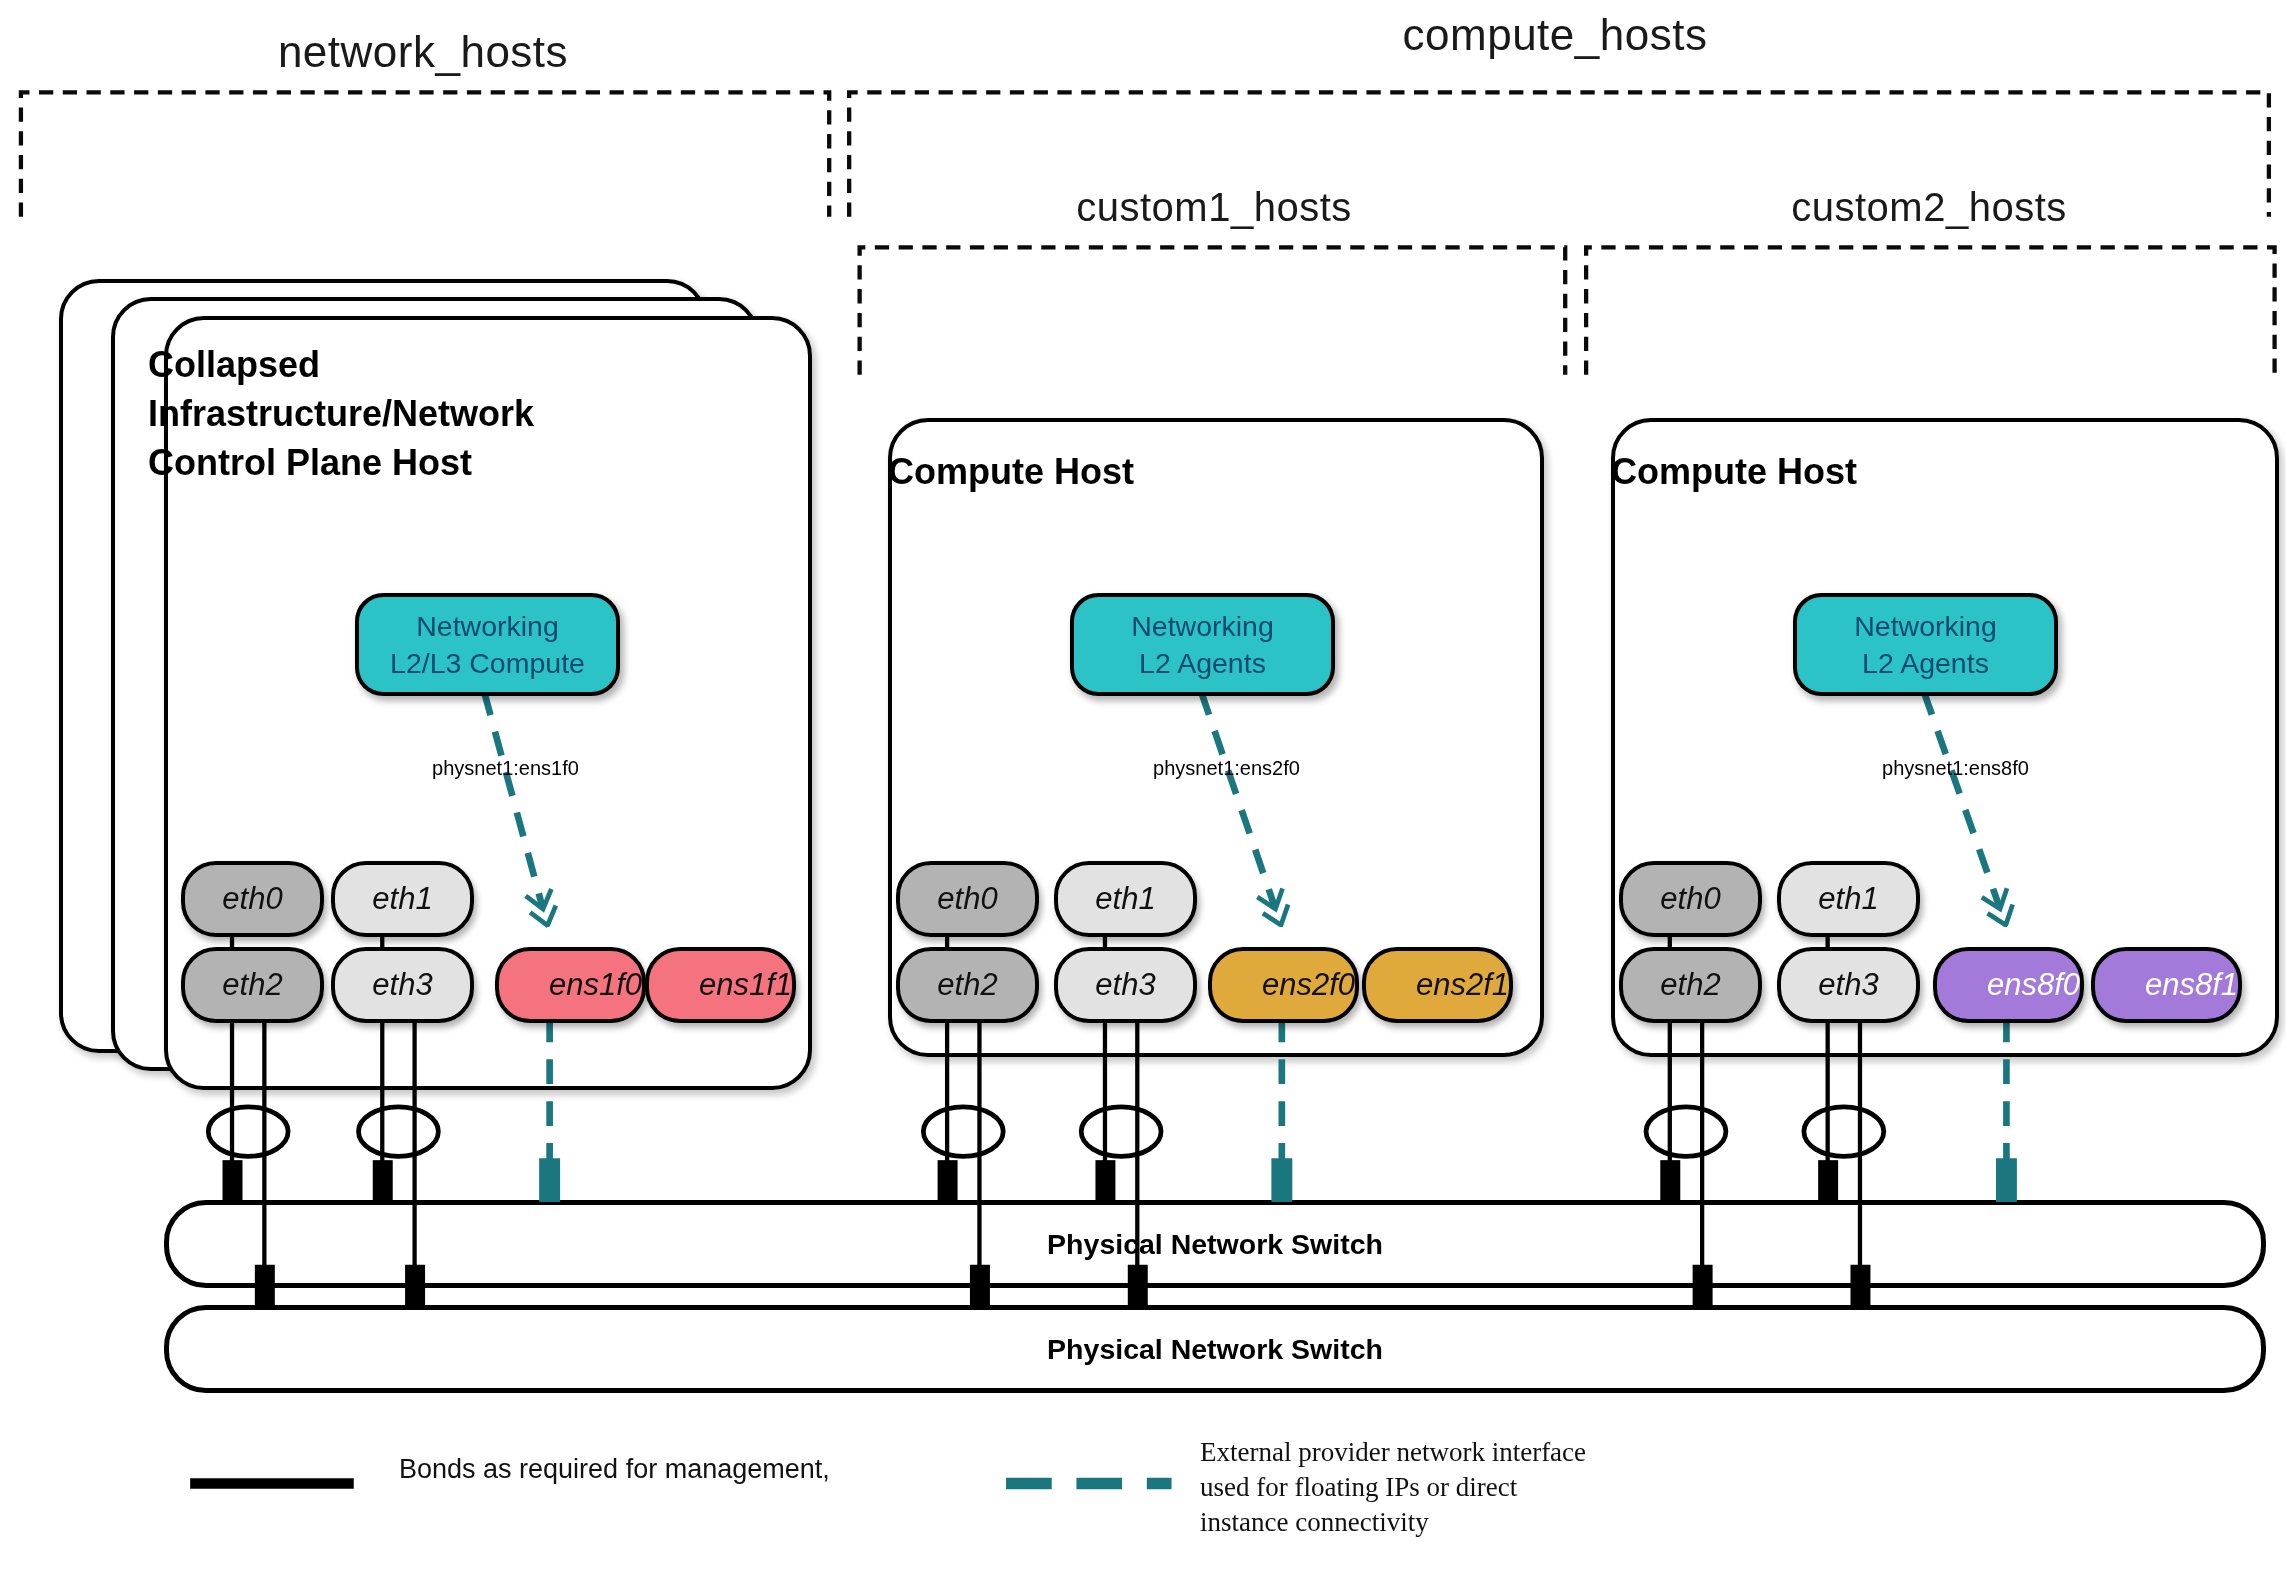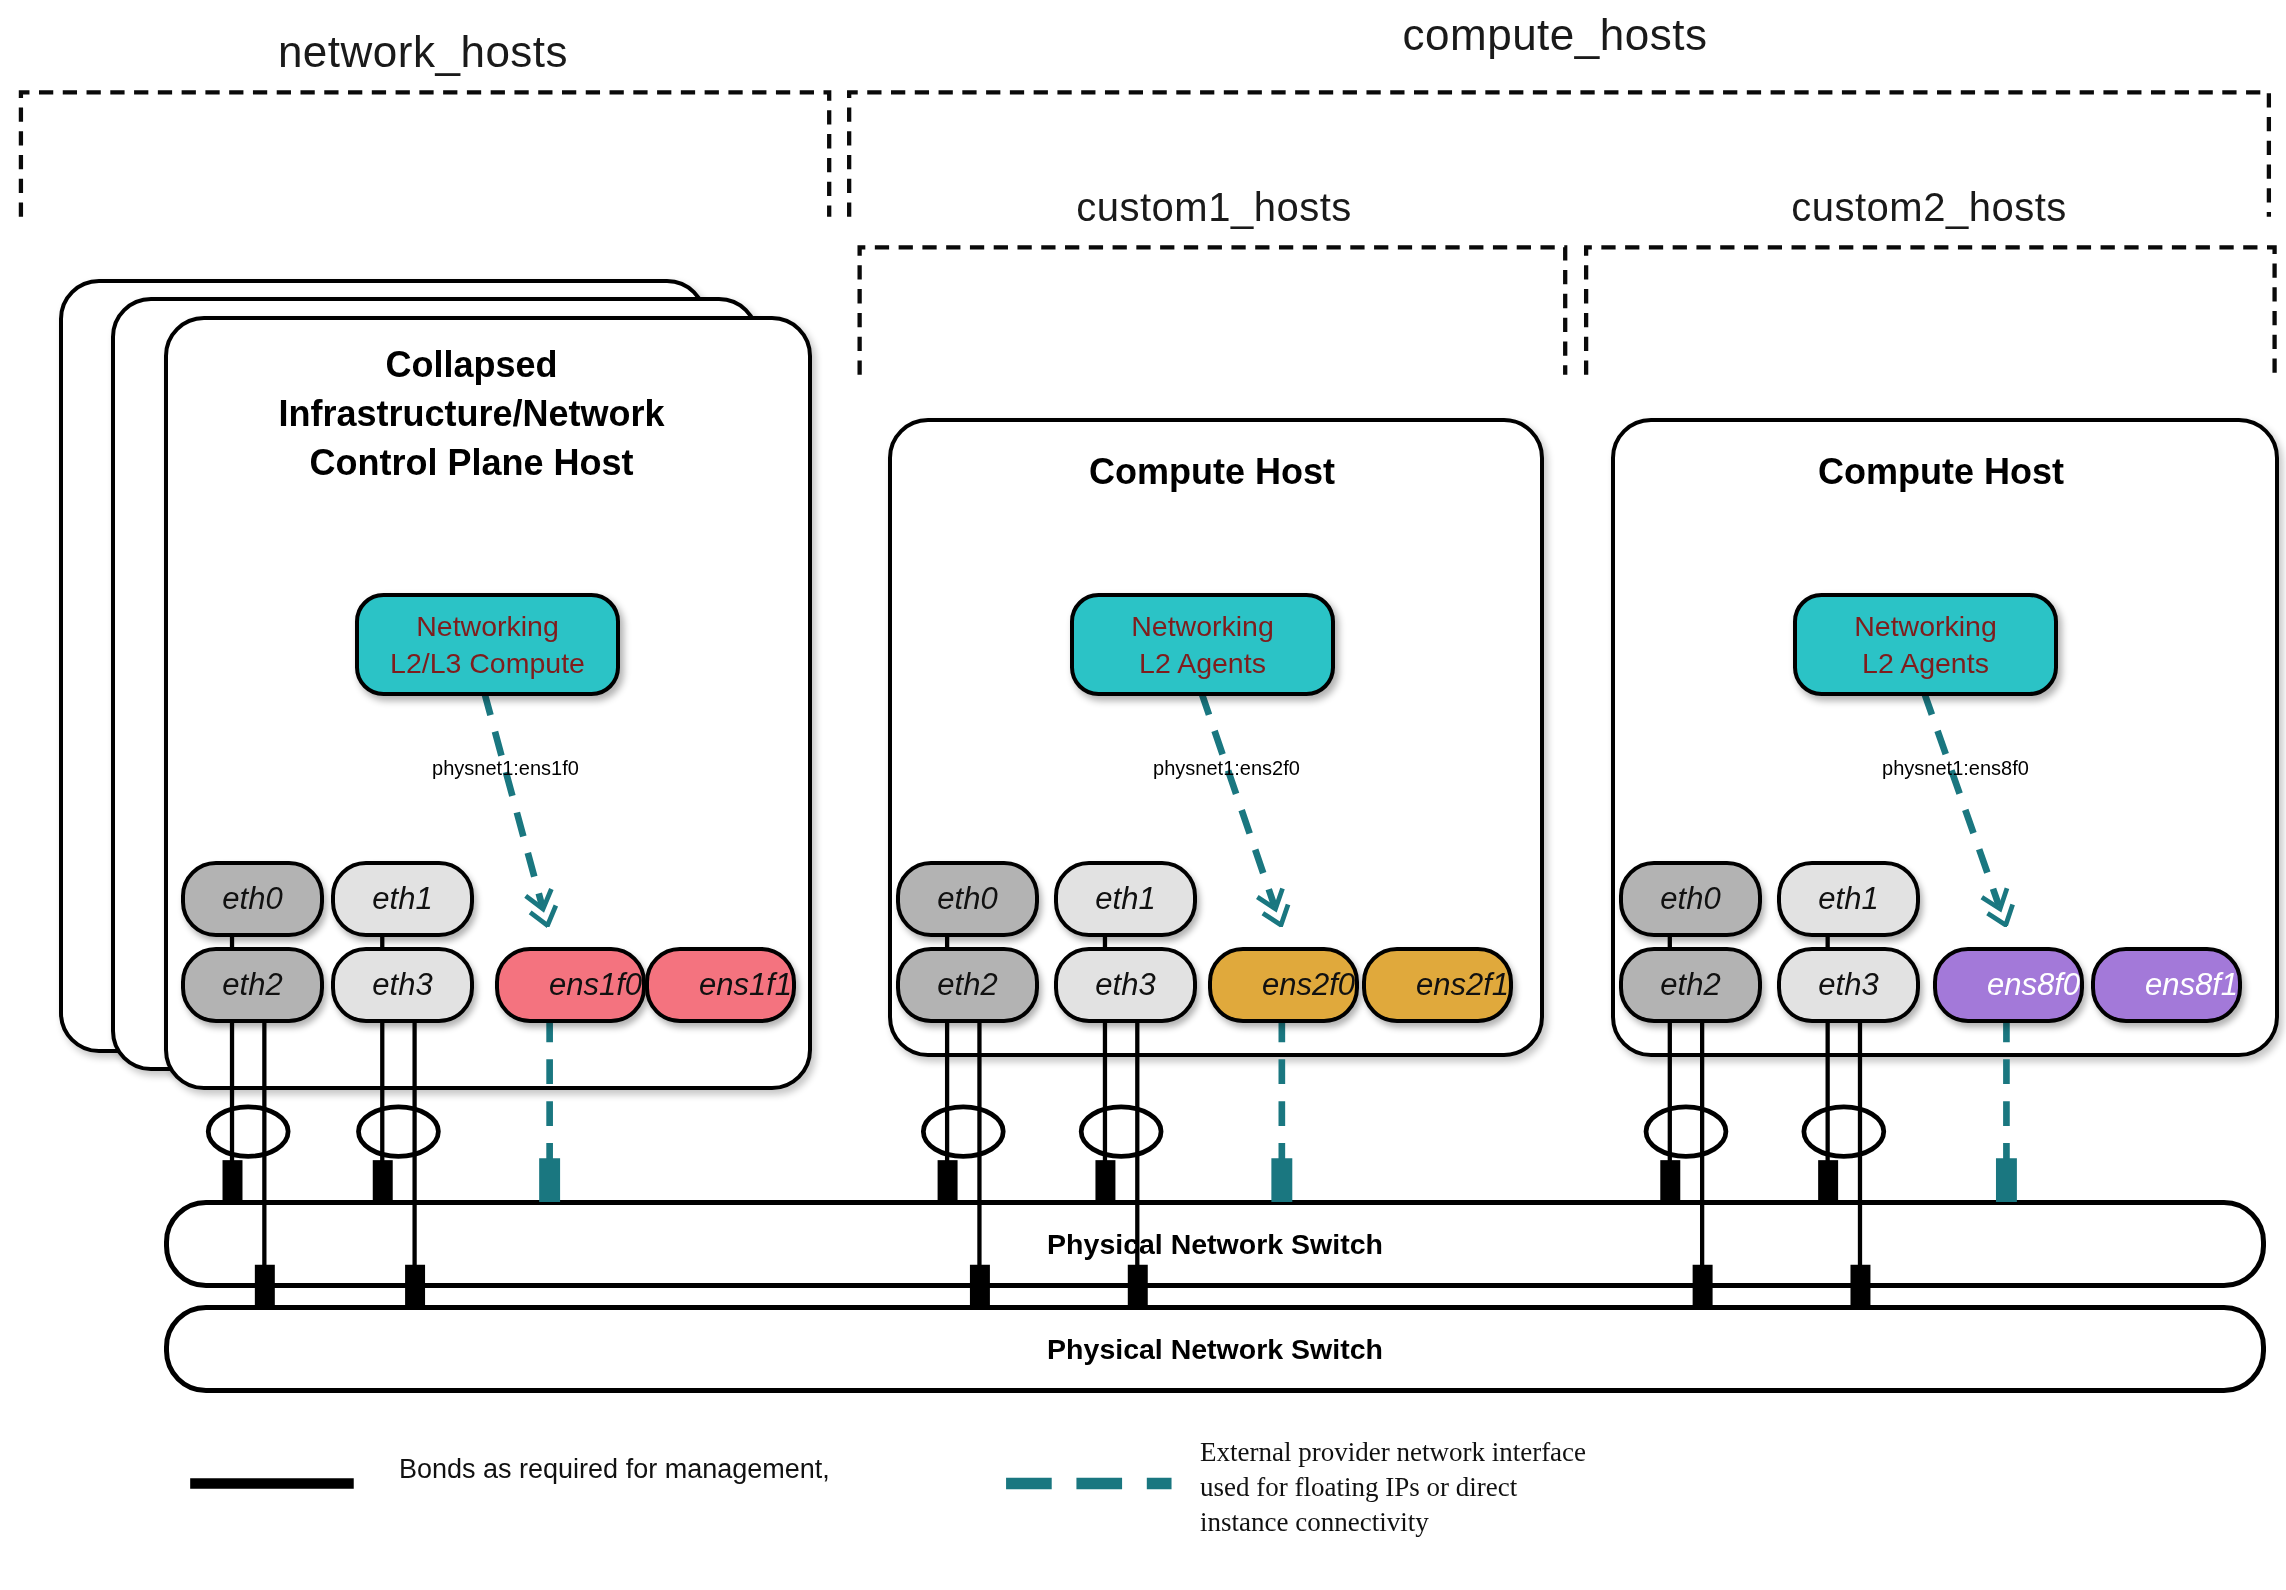--- a/index.html
+++ b/index.html
@@ -9,27 +9,27 @@
   }
   .group-title{
     position:absolute;text-align:center;font-size:44px;color:#1a1a1a;letter-spacing:0.5px;
   }
   .group-title.sub{font-size:40px;}
   .hostbox{
     position:absolute;background:#fff;border:4.8px solid #000;border-radius:40px;
     box-shadow:3.8px 4.8px 7.6px rgba(0,0,0,0.22);
   }
   .host-title{
-    position:absolute;text-align:center;font-weight:bold;font-size:36px;line-height:49px;color:#000;
+    position:absolute;font-weight:bold;font-size:36px;line-height:49px;color:#000;
   }
   .agentbox{
     position:absolute;width:257px;height:95px;border:4.8px solid #000;border-radius:28.5px;
     background:var(--teal_fill);box-shadow:3.8px 4.8px 7.6px rgba(0,0,0,0.30);
     display:flex;flex-direction:column;align-items:center;justify-content:center;
-    font-size:28.5px;line-height:37px;color:#7f1d1d;text-align:center;
+    font-size:28.5px;line-height:37px;color:#0c4a6e;text-align:center;
   }
   .physnet{
     position:absolute;width:323px;text-align:center;font-size:20px;color:#000;
   }
   .pill{
     position:absolute;width:135px;height:68px;border:4.8px solid #000;border-radius:35px;
     display:flex;align-items:center;justify-content:center;
     font-size:31px;color:#111;background:#ccc;
     box-shadow:2.9px 4.8px 6.7px rgba(0,0,0,0.30);
     font-style:italic;

